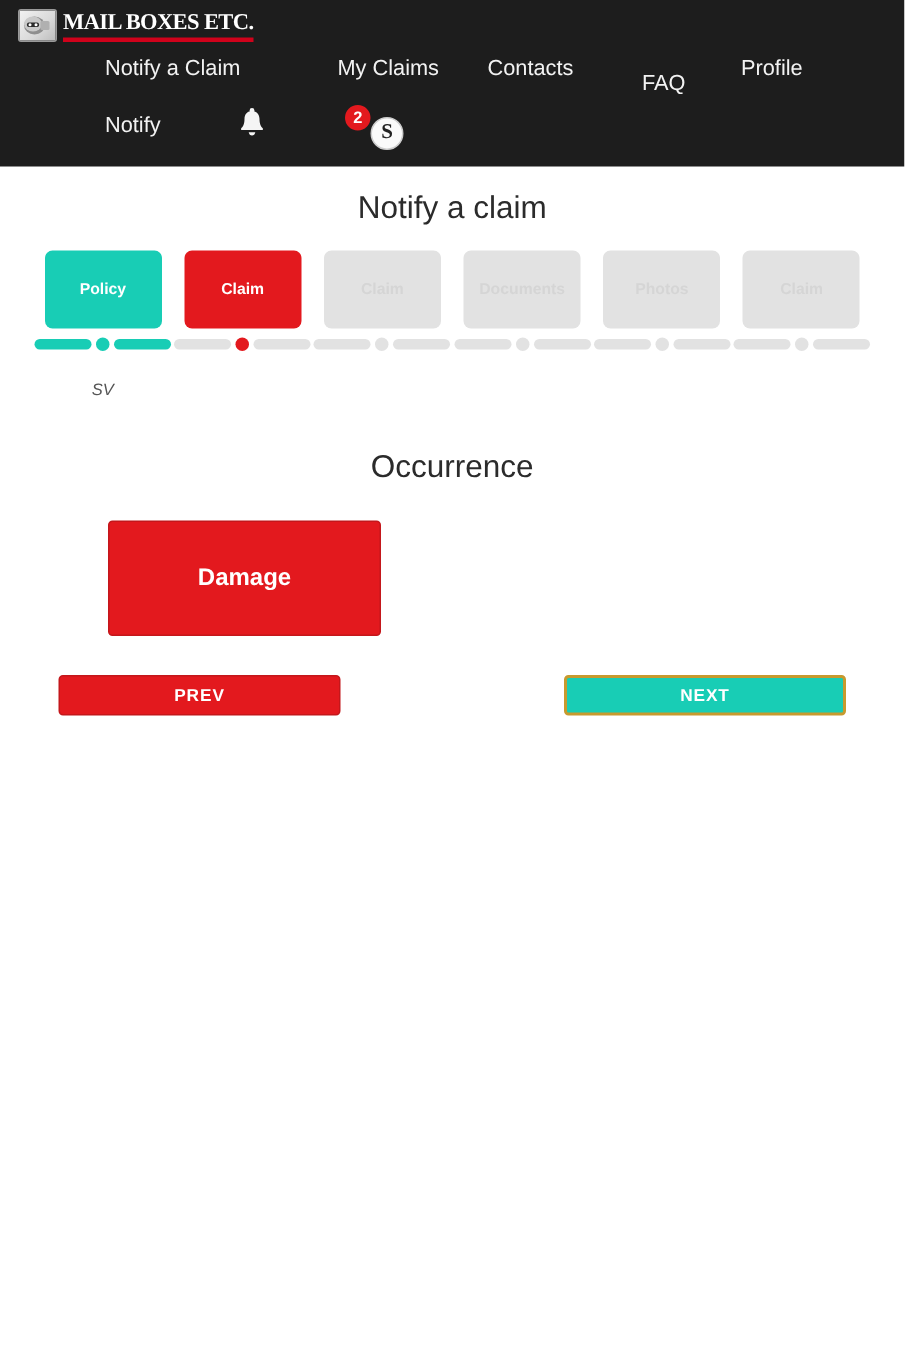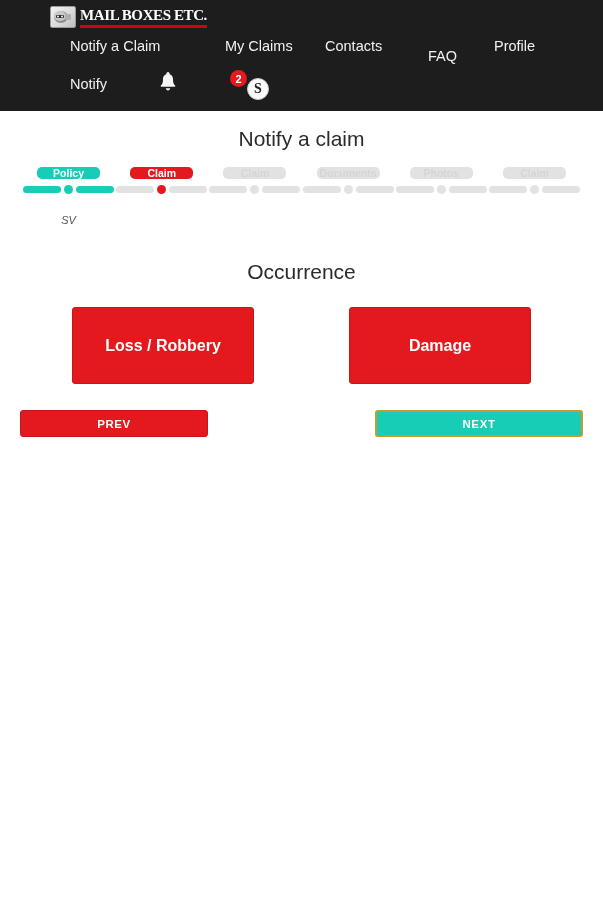--- a/index.html
+++ b/index.html
@@ -18,21 +18,20 @@
     height: 111px;
     position: relative;
   }
   .logo-wrap {
     position: absolute;
     left: 12px;
     top: 6px;
     display: flex;
     align-items: center;
     gap: 4px;
-    margin-left: 38px;
   }
   .logo-badge {
     width: 26px;
     height: 22px;
     background: linear-gradient(135deg,#f2f2f2 0%, #d9d9d9 60%, #bdbdbd 100%);
     border: 1px solid #9a9a9a;
     border-radius: 2px;
     display: flex;
     align-items: center;
     justify-content: center;
@@ -144,22 +143,22 @@
     flex: 1;
     display: flex;
     flex-direction: column;
     align-items: center;
     position: relative;
   }
   .step-chip {
     font-size: 10.5px;
     font-weight: bold;
     color: #ffffff;
-    padding: 0 0;
-    width: 63px;
+    padding: 20px 0;
+    width: 78px;
     text-align: center;
     border-radius: 5px;
     cursor: pointer;
   }
   .step.done    .step-chip { background: #18cdb5; }
   .step.active  .step-chip { background: #e3191e; }
   .step.todo    .step-chip { background: #e2e2e2; color: #d5d5d5; }
 
   .step-track {
     margin-top: 6px;
@@ -220,40 +219,40 @@
     font-weight: bold;
     display: flex;
     align-items: center;
     justify-content: center;
     cursor: pointer;
   }
 
   .nav-buttons {
     display: flex;
     justify-content: space-between;
-    padding: 0 20px;
+    padding: 0 39px;
     margin-top: 26px;
   }
   .btn-prev {
     width: 188px;
     height: 27px;
     background: #e3191e;
     border: 1px solid #c4171b;
     border-radius: 3px;
     color: #ffffff;
     font-size: 11.5px;
     font-weight: bold;
     letter-spacing: 0.6px;
     display: flex;
     align-items: center;
     justify-content: center;
     cursor: pointer;
   }
   .btn-next {
-    width: 208px;
+    width: 188px;
     height: 27px;
     background: #18cdb5;
     border: 2px solid #c79a2e;
     border-radius: 3px;
     color: #ffffff;
     font-size: 11.5px;
     font-weight: bold;
     letter-spacing: 0.6px;
     display: flex;
     align-items: center;
@@ -370,20 +369,19 @@
       <span class="track-dot"></span>
       <span class="track-seg"></span>
     </span>
   </div>
 
 </div>
 
 <div class="section-title">Occurrence</div>
 
 <div class="options">
-  <div class="option-btn">Loss / Robbery</div>
   <div class="option-btn">Damage</div>
 </div>
 
 <div class="nav-buttons">
   <div class="btn-prev">PREV</div>
   <div class="btn-next">NEXT</div>
 </div>
 
 </body></html>

